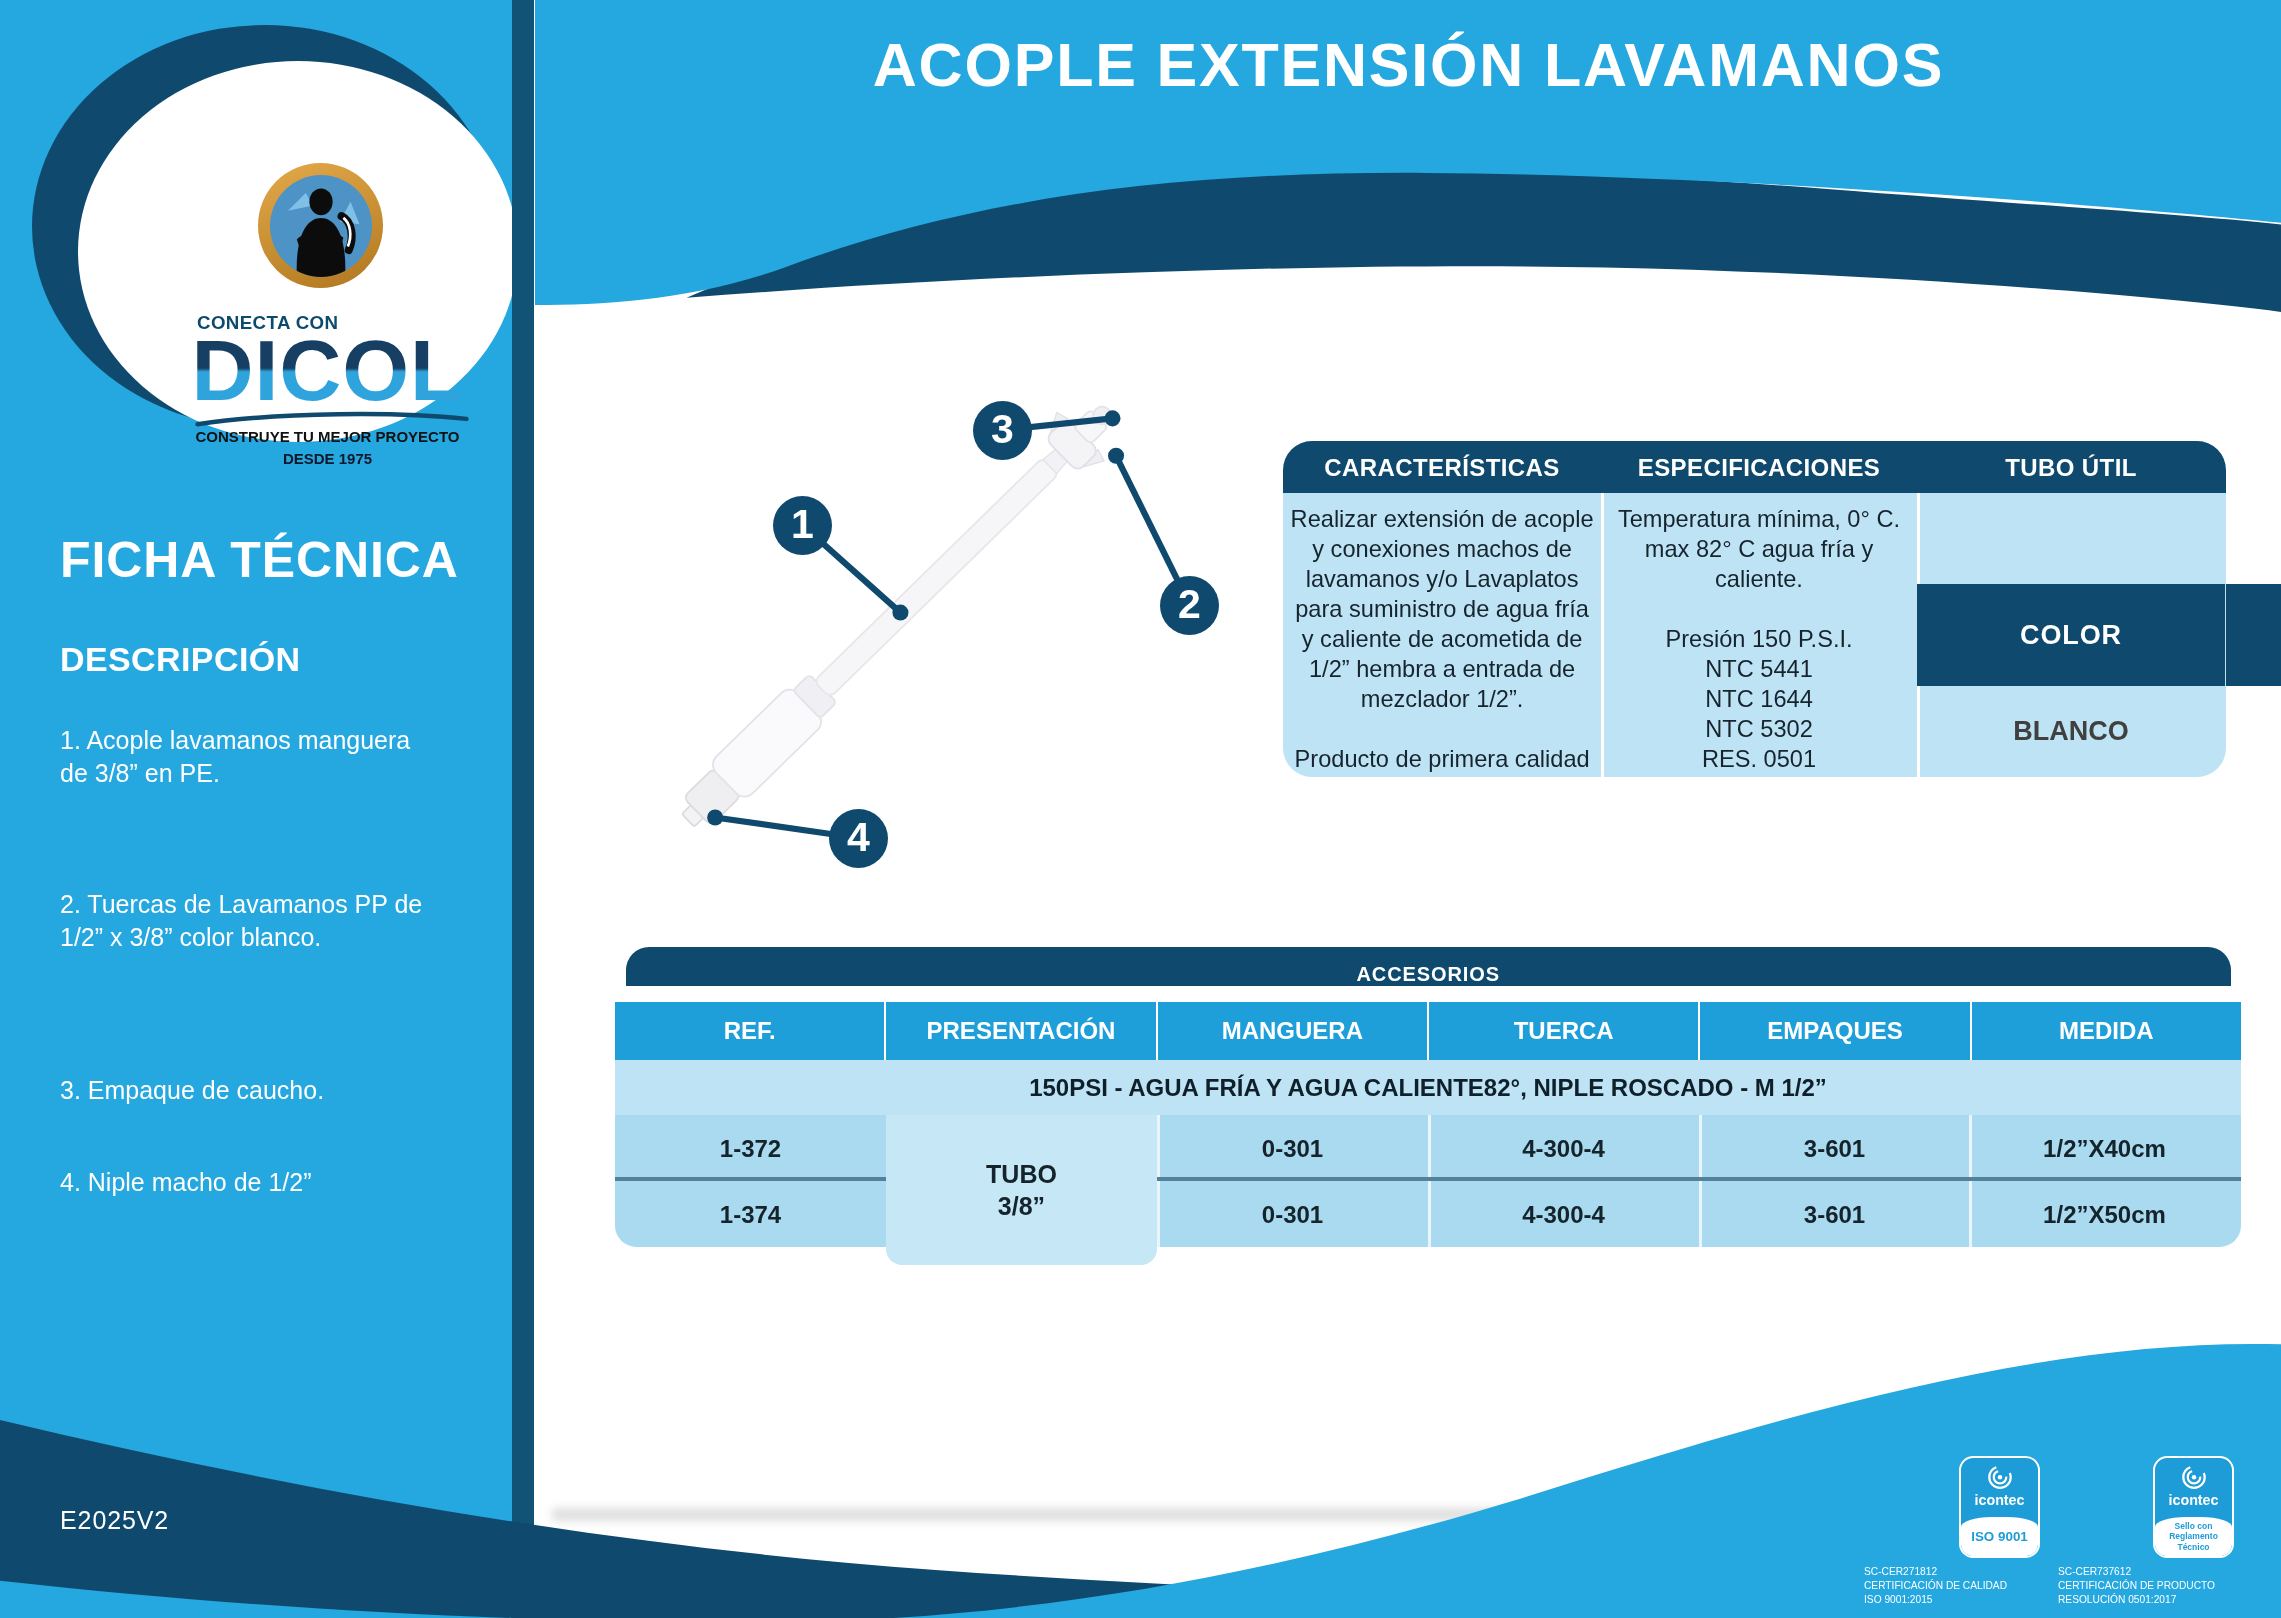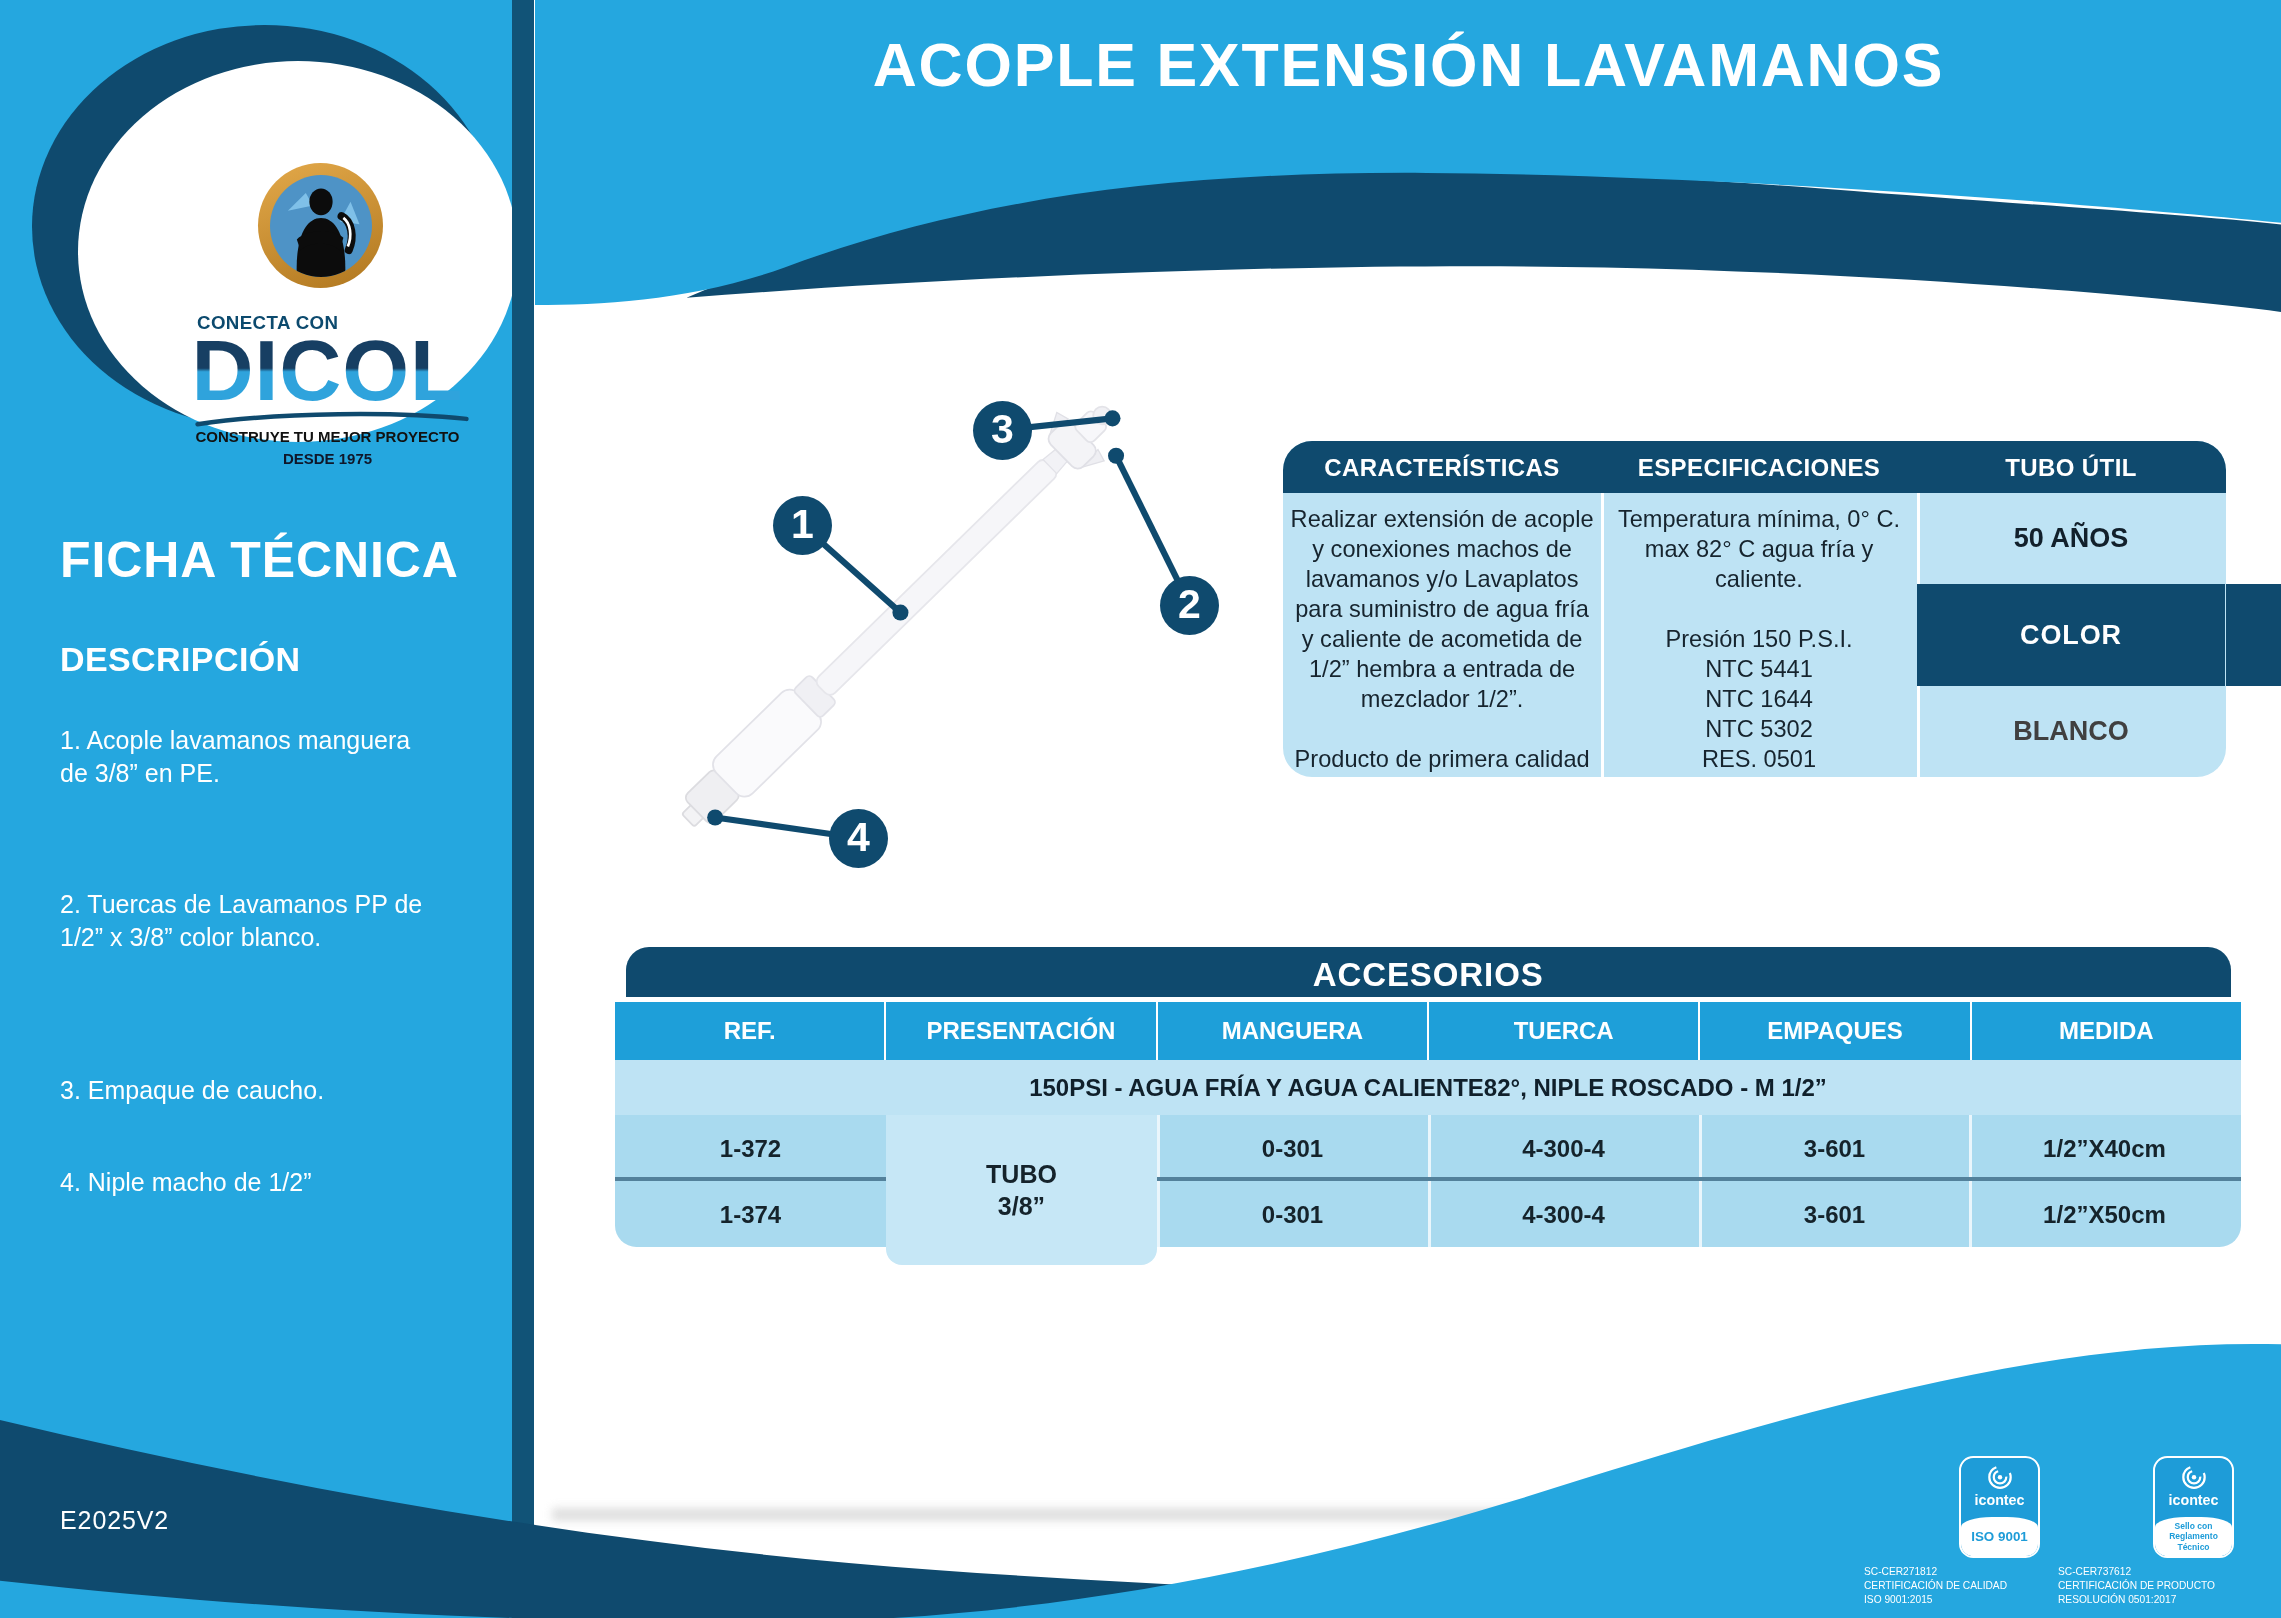--- a/index.html
+++ b/index.html
@@ -52,22 +52,22 @@
   .v-anos{left:634px;top:52px;width:308px;height:91px;font-size:27px;font-weight:bold;color:#12202B;
           text-align:center;line-height:91px;}
   .v-color{left:634px;top:143px;width:308px;height:102px;background:#0F4A6E;color:#fff;font-size:27px;
            font-weight:bold;text-align:center;line-height:102px;letter-spacing:0.9px;}
   .v-blanco{left:634px;top:245px;width:308px;height:91px;font-size:27px;font-weight:bold;color:#404040;
             text-align:center;line-height:91px;}
   .color-ext{left:2219px;top:584px;width:62px;height:102px;background:#0F4A6E;}
 
   
   .acc{left:615px;top:947px;width:1626px;height:321px;}
-  .acc-title{left:10.7px;top:0;width:1605px;height:50px;background:#0F4A6E;border-radius:23px 23px 0 0;
-             color:#fff;font-size:33px;font-weight:bold;text-align:center;line-height:55px;letter-spacing:0.9px;}
+  .acc-title{left:10.7px;top:0;width:1605px;height:39px;background:#0F4A6E;border-radius:23px 23px 0 0;
+             color:#fff;font-size:20px;font-weight:bold;text-align:center;line-height:55px;letter-spacing:0.9px;}
   .acc-head{left:0;top:55px;width:1626px;height:75px;background:#1E9FD9;display:flex;}
   .acc-head .hc{flex:1;color:#fff;font-size:24px;font-weight:bold;text-align:center;line-height:58px;
                 border-left:2.7px solid #fff;box-sizing:border-box;}
   .acc-head .hc:first-child{border-left:none;}
   .acc-sub{left:0;top:113px;width:1626px;height:55px;background:#BEE3F4;color:#10202B;font-size:24px;
            font-weight:bold;text-align:center;line-height:55px;}
   .acc-rows{left:0;top:168px;width:1626px;height:132px;background:#A9DAEF;border-radius:0 0 21.4px 21.4px;overflow:hidden;}
   .acc-cell{position:absolute;width:271px;font-size:24px;font-weight:bold;color:#15232B;text-align:center;}
   .r1{top:19.6px;} .r2{top:86px;}
   .rowsep{position:absolute;top:62px;height:3.6px;background:#53819B;}
@@ -197,21 +197,20 @@
 polipropileno y polietileno.</div>
     <div class="abs spec-body sb2">Temperatura mínima, 0° C.
 max 82° C agua fría y
 caliente.
 
 Presión 150 P.S.I.
 NTC 5441
 NTC 1644
 NTC 5302
 RES. 0501</div>
-    <div class="abs v-anos">50 AÑOS</div>
     <div class="abs v-color">COLOR</div>
     <div class="abs v-blanco">BLANCO</div>
   </div>
 
   <div class="abs acc">
     <div class="abs acc-title">ACCESORIOS</div>
     <div class="abs acc-head">
       <div class="hc">REF.</div>
       <div class="hc">PRESENTACIÓN</div>
       <div class="hc">MANGUERA</div>

